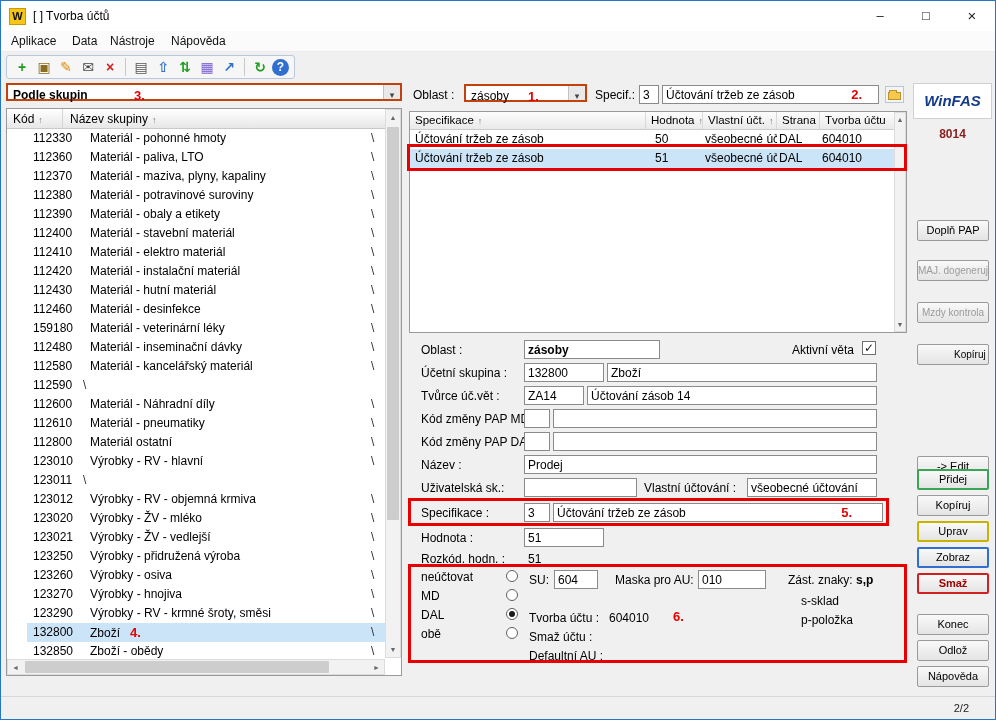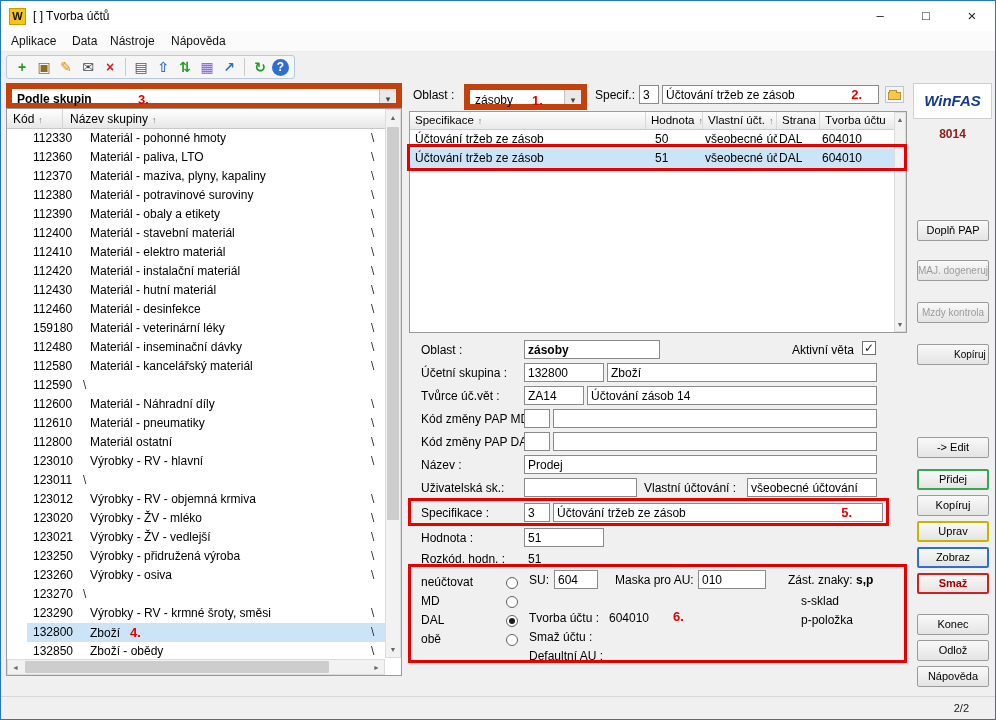--- a/index.html
+++ b/index.html
@@ -25,21 +25,21 @@
   .ticon { display:inline-block; width:20px; height:18px; margin:0 1px; text-align:center; line-height:18px;
     font-size:14px; font-weight:bold; }
   .tsep { width:1px; height:18px; background:#c9c9c9; margin:0 4px; }
   
   .lbl { position:absolute; white-space:nowrap; font-size:12px; }
   .field { position:absolute; height:19px; background:#fff; border:1px solid #8a8a8a; padding:2px 3px 0 3px;
     font-size:12px; white-space:nowrap; overflow:hidden; }
   .annot { color:#e60000; font-weight:bold; font-size:13px; }
   .redbox { position:absolute; border:3px solid #e60000; pointer-events:none; }
   
-  .dd { position:absolute; background:#fff; border:6px solid #c2410c; height:26px; }
+  .dd { position:absolute; background:#fff; border:2px solid #c2410c; height:18px; }
   .dd-text { position:absolute; left:5px; top:3px; white-space:nowrap; }
   .dd-btn { position:absolute; right:0; top:0; width:17px; height:100%; background:#e9e9e9;
     border-left:1px solid #c2c2c2; text-align:center; line-height:20px; font-size:9px; color:#444; }
   
   .ltable { position:absolute; left:5px; top:107px; width:396px; height:568px; background:#fff; border:1px solid #9a9a9a; }
   .lheader { position:absolute; left:0; top:0; width:378px; height:20px;
     background:linear-gradient(#ffffff,#e7e7e7); border-bottom:1px solid #c9c9c9; display:flex; }
   .h-kod { width:56px; padding:3px 0 0 6px; border-right:1px solid #d5d5d5; }
   .h-nazev { flex:1; padding:3px 0 0 7px; }
   .sort { font-size:9px; color:#777; margin-left:4px; }
@@ -67,21 +67,21 @@
   .srow.selected { background:#cce4f7; }
   .c-spec { width:236px; padding-left:5px; overflow:hidden; }
   .c-hod { width:57px; padding-left:9px; }
   .c-vl { width:74px; padding-left:2px; overflow:hidden; }
   .c-str { width:43px; padding-left:2px; }
   .c-tv { flex:1; padding-left:2px; }
   
   .checkbox { position:absolute; width:14px; height:14px; background:#fff; border:1px solid #707070;
     text-align:center; line-height:12px; font-size:12px; color:#1a1a1a; }
   .radio-rows { position:absolute; left:420px; top:569px; }
-  .radio-row { display:flex; height:19px; align-items:flex-end; }
+  .radio-row { display:flex; height:19px; align-items:flex-start; }
   .radio-label { width:85px; font-size:12px; }
   .radio { width:12px; height:12px; border:1px solid #606060; border-radius:50%; background:#fff; position:relative; }
   .radio.checked::after { content:""; position:absolute; left:2px; top:2px; width:6px; height:6px; border-radius:50%; background:#1a1a1a; }
   
   .logo-box { position:absolute; left:912px; top:82px; width:79px; height:36px; background:#fff; border:1px solid #cfcfcf;
     text-align:center; line-height:34px; }
   .logo-text { font-weight:bold; font-style:italic; font-size:15px; color:#143a8c; }
   .task-number { position:absolute; left:912px; top:126px; width:79px; text-align:center; font-weight:bold; color:#8b2020; font-size:12px; }
   .btn { position:absolute; left:916px; width:72px; height:21px; background:linear-gradient(#f9f9f9,#e4e4e4);
     border:1px solid #9a9a9a; border-radius:2px; font-size:11px; text-align:center; line-height:19px; white-space:nowrap; overflow:hidden; }
@@ -268,20 +268,21 @@
           <span class="c-nazev">Výrobky - přidružená výroba</span>
           <span class="c-flag">\</span>
         </div>
         <div class="lrow">
           <span class="c-kod">123260</span>
           <span class="c-nazev">Výrobky - osiva</span>
           <span class="c-flag">\</span>
         </div>
         <div class="lrow">
           <span class="c-kod">123270</span>
+          <span class="c-nazev">Výrobky - hnojiva</span>
           <span class="c-flag">\</span>
         </div>
         <div class="lrow">
           <span class="c-kod">123290</span>
           <span class="c-nazev">Výrobky - RV - krmné šroty, směsi</span>
           <span class="c-flag">\</span>
         </div>
         <div class="lrow selected">
           <span class="c-kod">132800</span>
           <span class="c-nazev">Zboží<span class="annot" style="margin-left: 10px;">4.</span></span>
@@ -443,21 +444,21 @@
 
   <div class="logo-box">
     <span class="logo-text">WinFAS</span>
   </div>
   <div class="task-number">8014</div>
 
   <div class="btn" style="top:219px;">Doplň PAP</div>
   <div class="btn small disabled" style="top:259px;">MAJ. dogeneruj</div>
   <div class="btn small disabled" style="top:301px;">Mzdy kontrola</div>
   <div class="btn small" style="top:343px;padding-left:36px;">Kopíruj skupinu</div>
-  <div class="btn" style="top:436px;">-&gt; Edit</div>
+  <div class="btn" style="top:455px;">-&gt; Edit</div>
   <div class="btn green" style="top:468px;">Přidej</div>
   <div class="btn" style="top:494px;">Kopíruj</div>
   <div class="btn yellow" style="top:520px;">Uprav</div>
   <div class="btn blue" style="top:546px;">Zobraz</div>
   <div class="btn red" style="top:572px;">Smaž</div>
   <div class="btn" style="top:613px;">Konec</div>
   <div class="btn" style="top:639px;">Odlož</div>
   <div class="btn" style="top:665px;">Nápověda</div>
 
   <div class="statusbar"></div>

